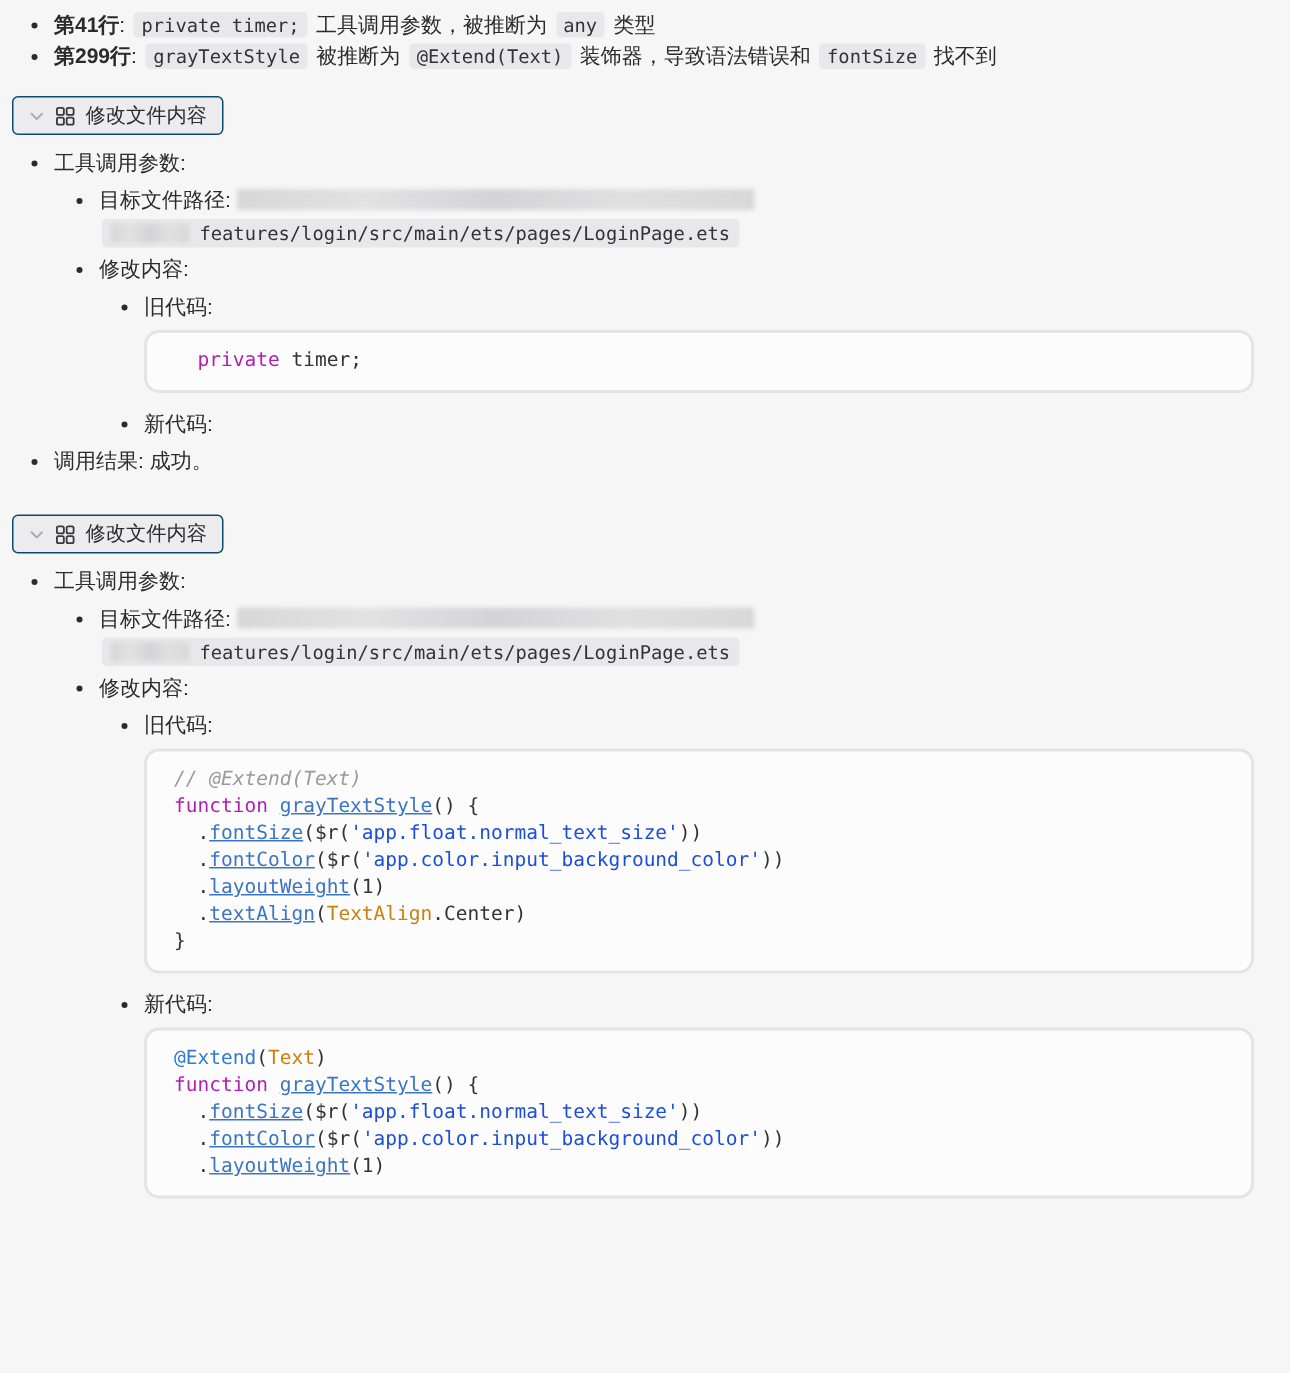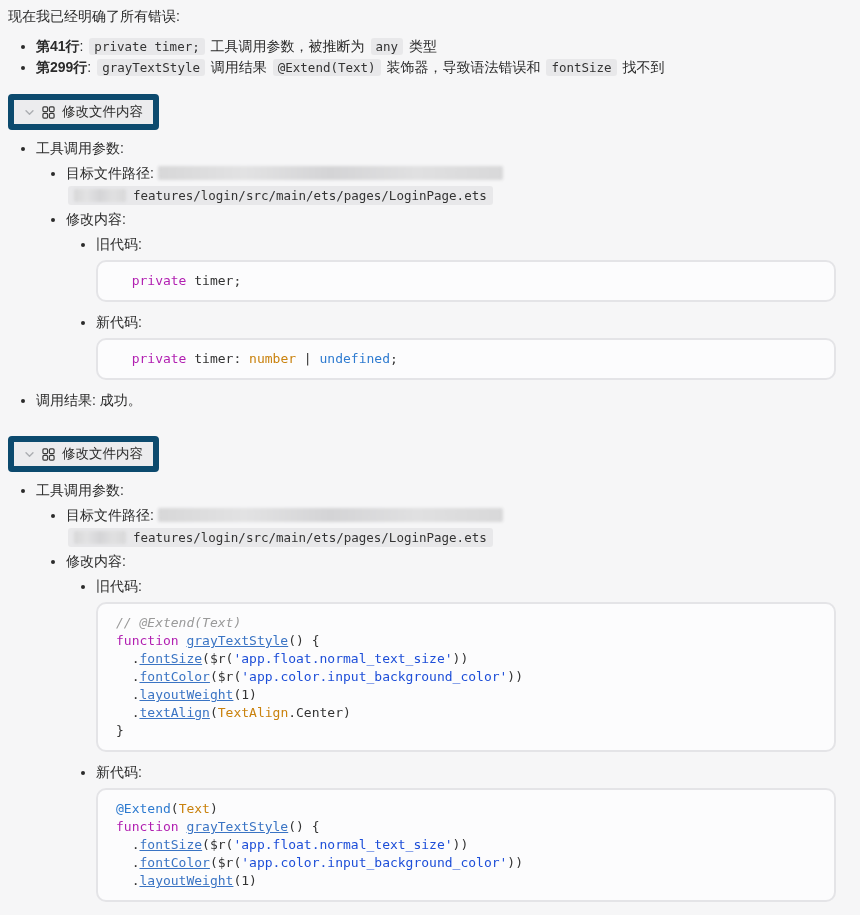--- a/index.html
+++ b/index.html
@@ -17,21 +17,21 @@
   ul ul{padding-left:25px;margin:5px;}
   li{margin:0;line-height:20px;}
   .chip{
     font-family:"DejaVu Sans Mono","Liberation Mono",monospace;
     font-size:12.5px;background:#e8e8ea;border-radius:3px;
     padding:1px 5px;color:#333;margin:0 2px;white-space:nowrap;
   }
   .bold{font-weight:bold;}
   .tool-header{
     display:inline-flex;align-items:center;gap:7px;
-    background:#ececee;border:6px solid #0c4a6e;border-radius:4px;
+    background:#ececee;border:1px solid #0c4a6e;border-radius:4px;
     padding:3px 10px;margin:6px 12px 8px 0;cursor:pointer;
   }
   .tool-title{font-size:13.5px;color:#2b2b2b;}
   .tool-section{margin-bottom:20px;}
   .codeblock{
     background:#fcfcfd;border:2px solid #e4e4e7;border-radius:10px;
     padding:10px 18px;margin:6px 0 10px 0;
     font-family:"DejaVu Sans Mono","Liberation Mono",monospace;
     font-size:13px;line-height:18px;color:#333;
     white-space:pre;overflow:hidden;
@@ -54,25 +54,24 @@
   .path-line{margin:2px 0 3px 0;line-height:21px;}
   .path-chip{padding:2px 6px;}
   svg{display:block;}
 </style>
 </head>
 <body>
 
 <div class="page">
 
 
-  <p class="para">现在我已经明确了所有错误:</p>
 
   <ul id="error-list">
       <li><span class="bold">第41行</span><span>: </span><span class="chip">private timer;</span><span> 工具调用参数，被推断为 </span><span class="chip">any</span><span> 类型</span></li>
-      <li><span class="bold">第299行</span><span>: </span><span class="chip">grayTextStyle</span><span> 调用结果 </span><span class="chip">@Extend(Text)</span><span> 装饰器，导致语法错误和 </span><span class="chip">fontSize</span><span> 找不到</span></li>
+      <li><span class="bold">第299行</span><span>: </span><span class="chip">grayTextStyle</span><span> 被推断为 </span><span class="chip">@Extend(Text)</span><span> 装饰器，导致语法错误和 </span><span class="chip">fontSize</span><span> 找不到</span></li>
     </ul>
 
 
   <div id="sections">
   <section class="tool-section">
     <div class="tool-header">
       <svg width="11" height="11" viewBox="0 0 12 12">
         <path d="M2.2 4.2L6 8l3.8-3.8" stroke="#abadb1" stroke-width="1.5" fill="none" stroke-linecap="round" stroke-linejoin="round"></path>
       </svg>
       <svg width="13" height="13" viewBox="0 0 14 14">
@@ -97,21 +96,20 @@
           </li>
           <li>
             <span>修改内容:</span>
             <ul>
               <li>
                 <span>旧代码:</span>
                 <div class="codeblock"><div><span class="tk-p">  </span><span class="tk-kw">private</span><span class="tk-p"> </span><span class="tk-b">timer</span><span class="tk-p">;</span></div></div>
               </li>
               <li>
                 <span>新代码:</span>
-                <div class="codeblock"><div><span class="tk-p">  </span><span class="tk-kw">private</span><span class="tk-p"> </span><span class="tk-b">timer:</span><span class="tk-p"> </span><span class="tk-type">number</span><span class="tk-p"> | </span><span class="tk-blue">undefined</span><span class="tk-p">;</span></div></div>
               </li>
             </ul>
           </li>
         </ul>
       </li>
       <li>
         <span>调用结果: 成功。</span>
       </li>
     </ul>
   </section>

